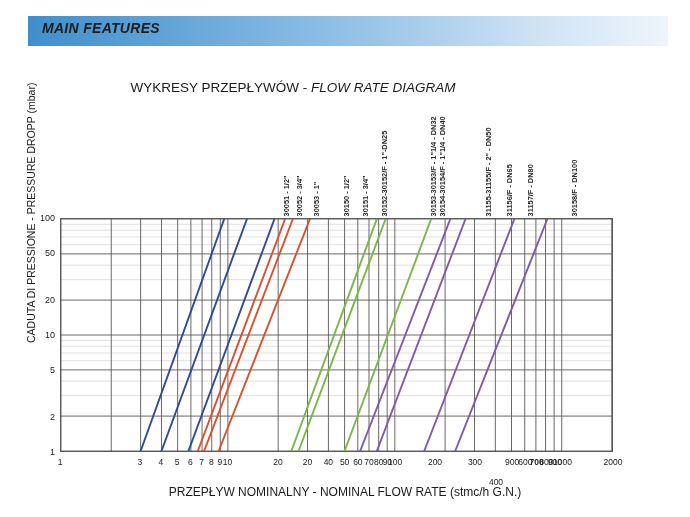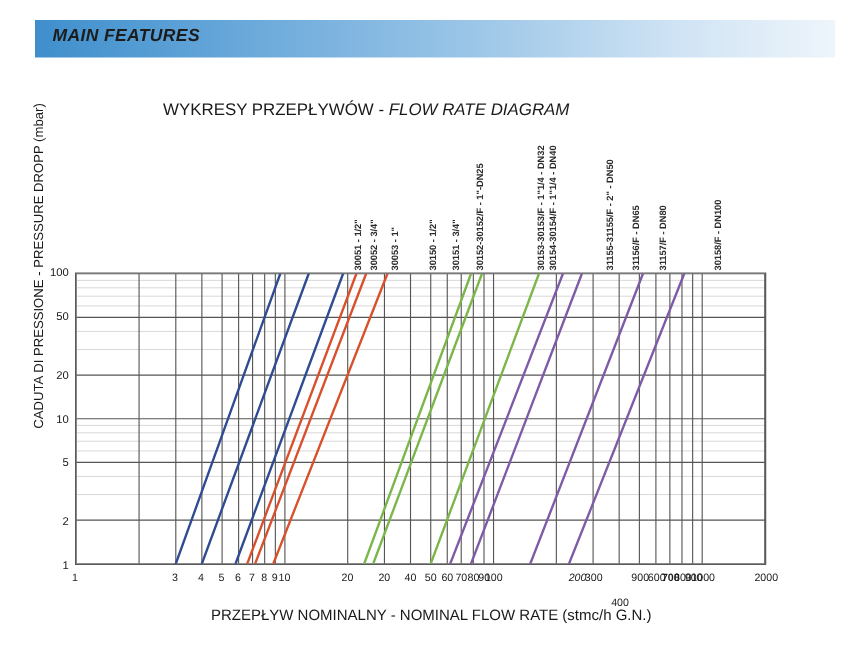--- a/index.html
+++ b/index.html
@@ -99,21 +99,21 @@
     <div class="xtick" style="width: 26px; left: 214.523px; top: 457px;">10</div>
     <div class="xtick" style="width: 26px; left: 264.953px; top: 457px;">20</div>
     <div class="xtick" style="width: 26px; left: 294.452px; top: 457px;">20</div>
     <div class="xtick" style="width: 26px; left: 315.383px; top: 457px;">40</div>
     <div class="xtick" style="width: 26px; left: 331.617px; top: 457px;">50</div>
     <div class="xtick" style="width: 26px; left: 344.882px; top: 457px;">60</div>
     <div class="xtick" style="width: 26px; left: 356.097px; top: 457px;">70</div>
     <div class="xtick" style="width: 26px; left: 365.812px; top: 457px;">80</div>
     <div class="xtick" style="width: 26px; left: 374.381px; top: 457px;">90</div>
     <div class="xtick" style="width: 26px; left: 382.047px; top: 457px;">100</div>
-    <div class="xtick" style="width: 26px; left: 449px; top: 457px; font-style: italic;">200</div>
+    <div class="xtick" style="width: 26px; left: 422px; top: 457px;">200</div>
     <div class="xtick" style="width: 26px; left: 461.976px; top: 457px;">300</div>
     <div class="xtick" style="width: 26px; left: 483px; top: 457px; margin-top: 20px;">400</div>
     <div class="xtick" style="width: 26px; left: 499.141px; top: 457px;">900</div>
     <div class="xtick" style="width: 26px; left: 512.406px; top: 457px;">600</div>
     <div class="xtick" style="width: 26px; left: 523.621px; top: 457px; font-weight: bold;">700</div>
     <div class="xtick" style="width: 26px; left: 533.336px; top: 457px;">800</div>
     <div class="xtick" style="width: 26px; left: 541.905px; top: 457px;">900</div>
     <div class="xtick" style="width: 26px; left: 549.57px; top: 457px;">1000</div>
     <div class="xtick" style="width: 26px; left: 600px; top: 457px;">2000</div>
   </div>

